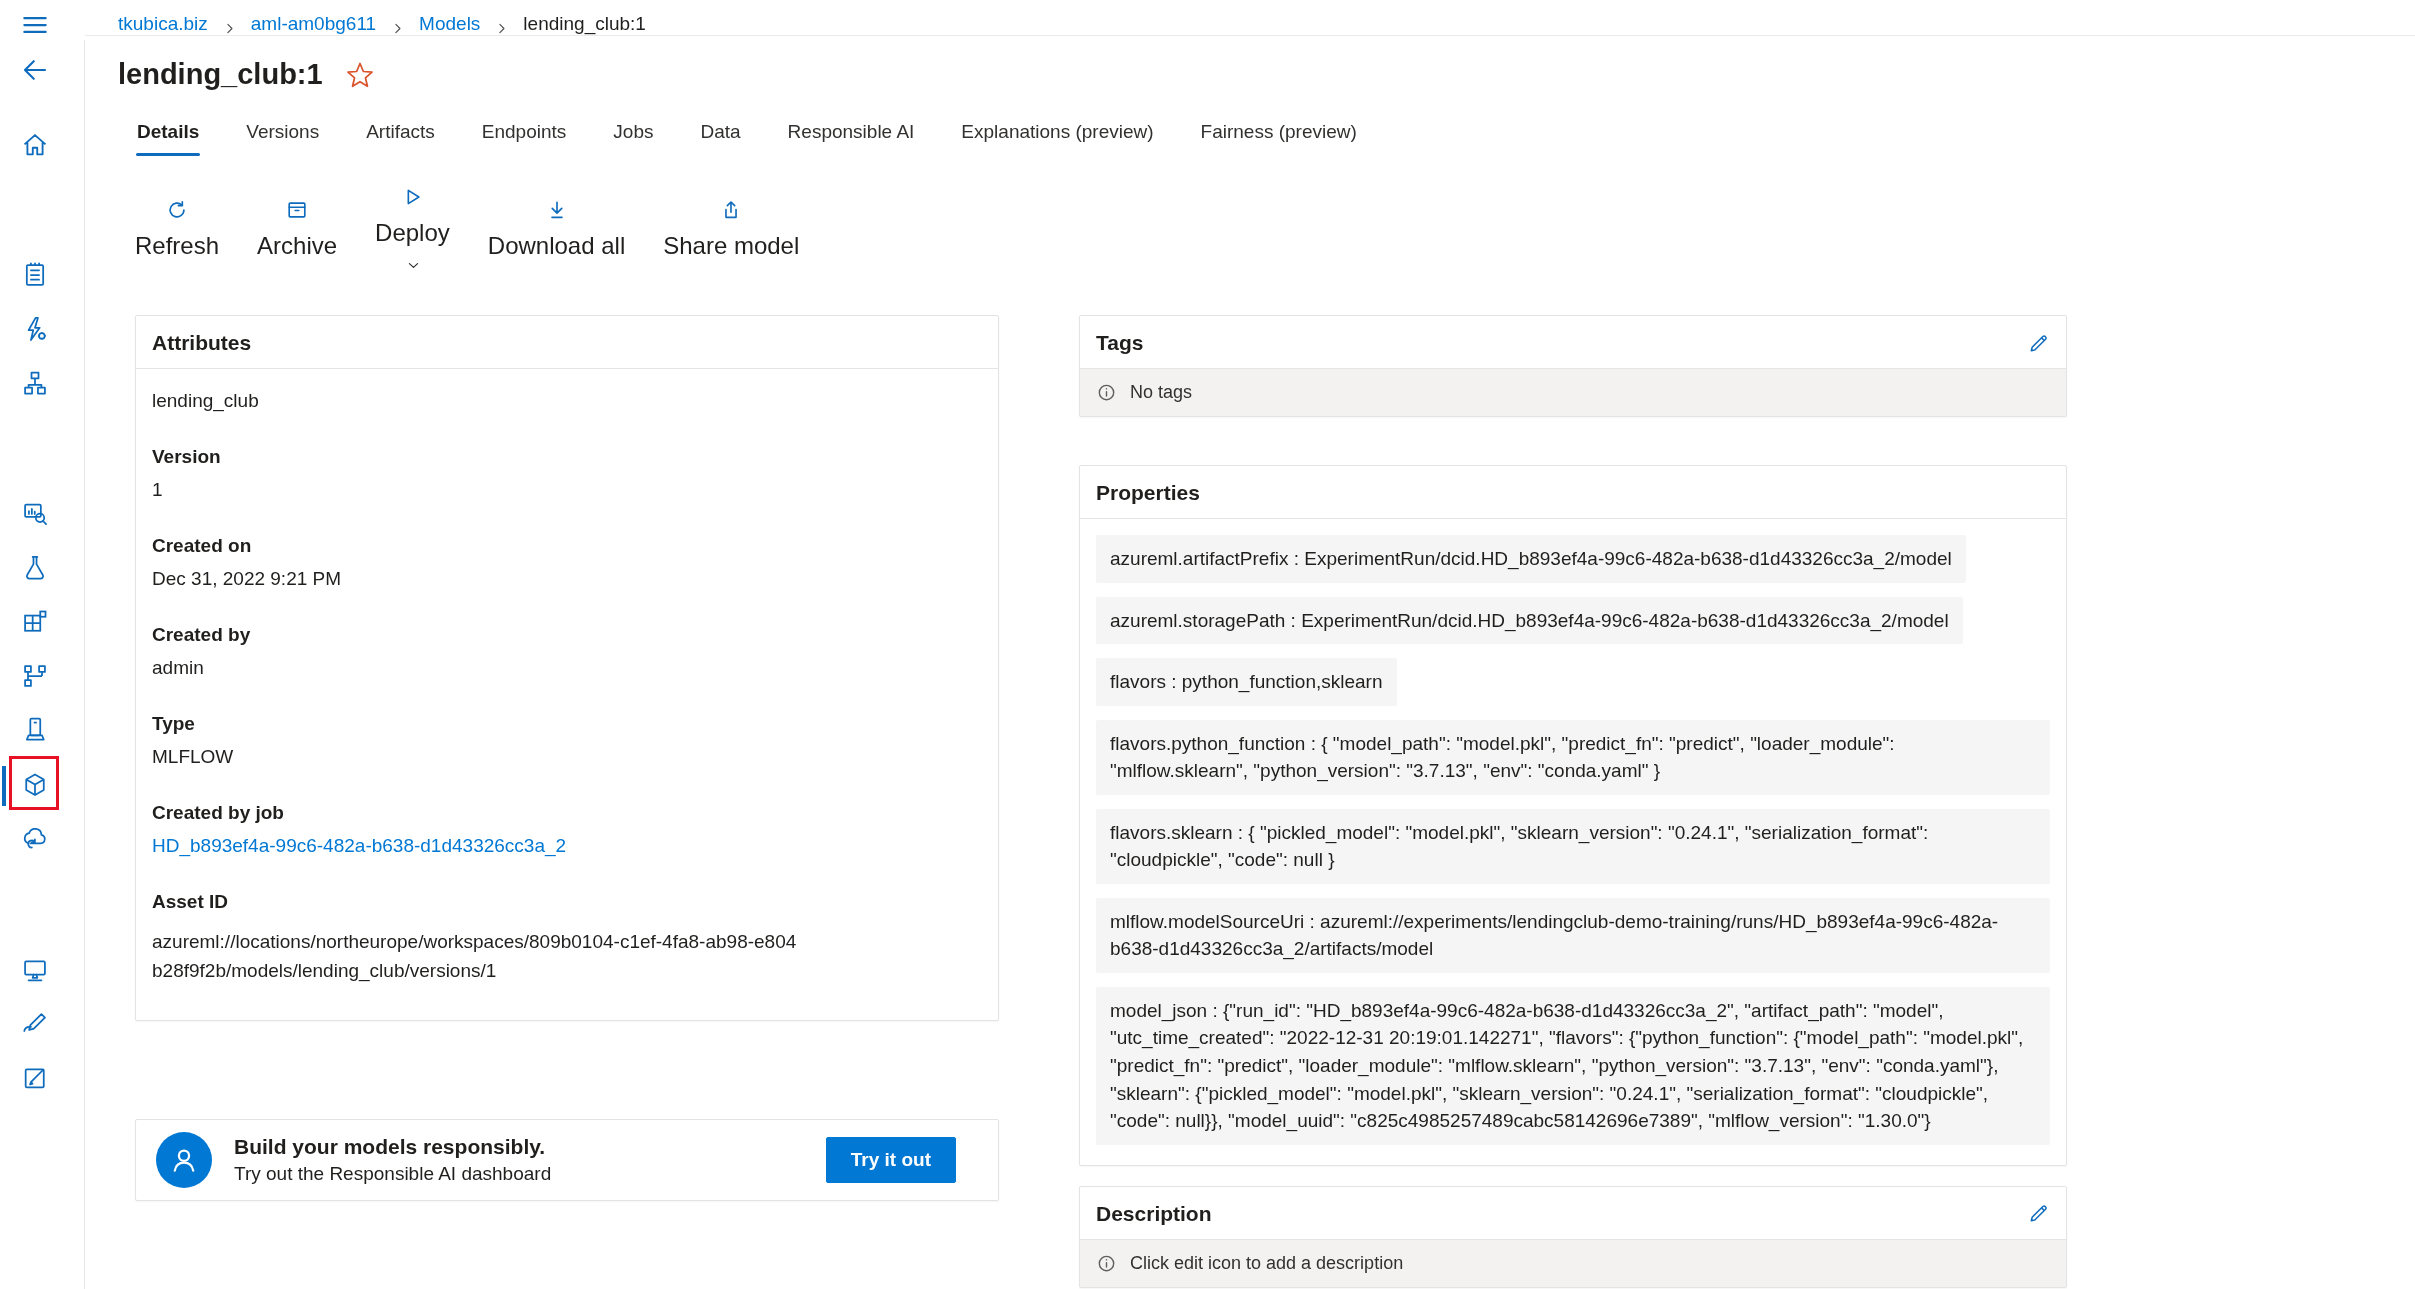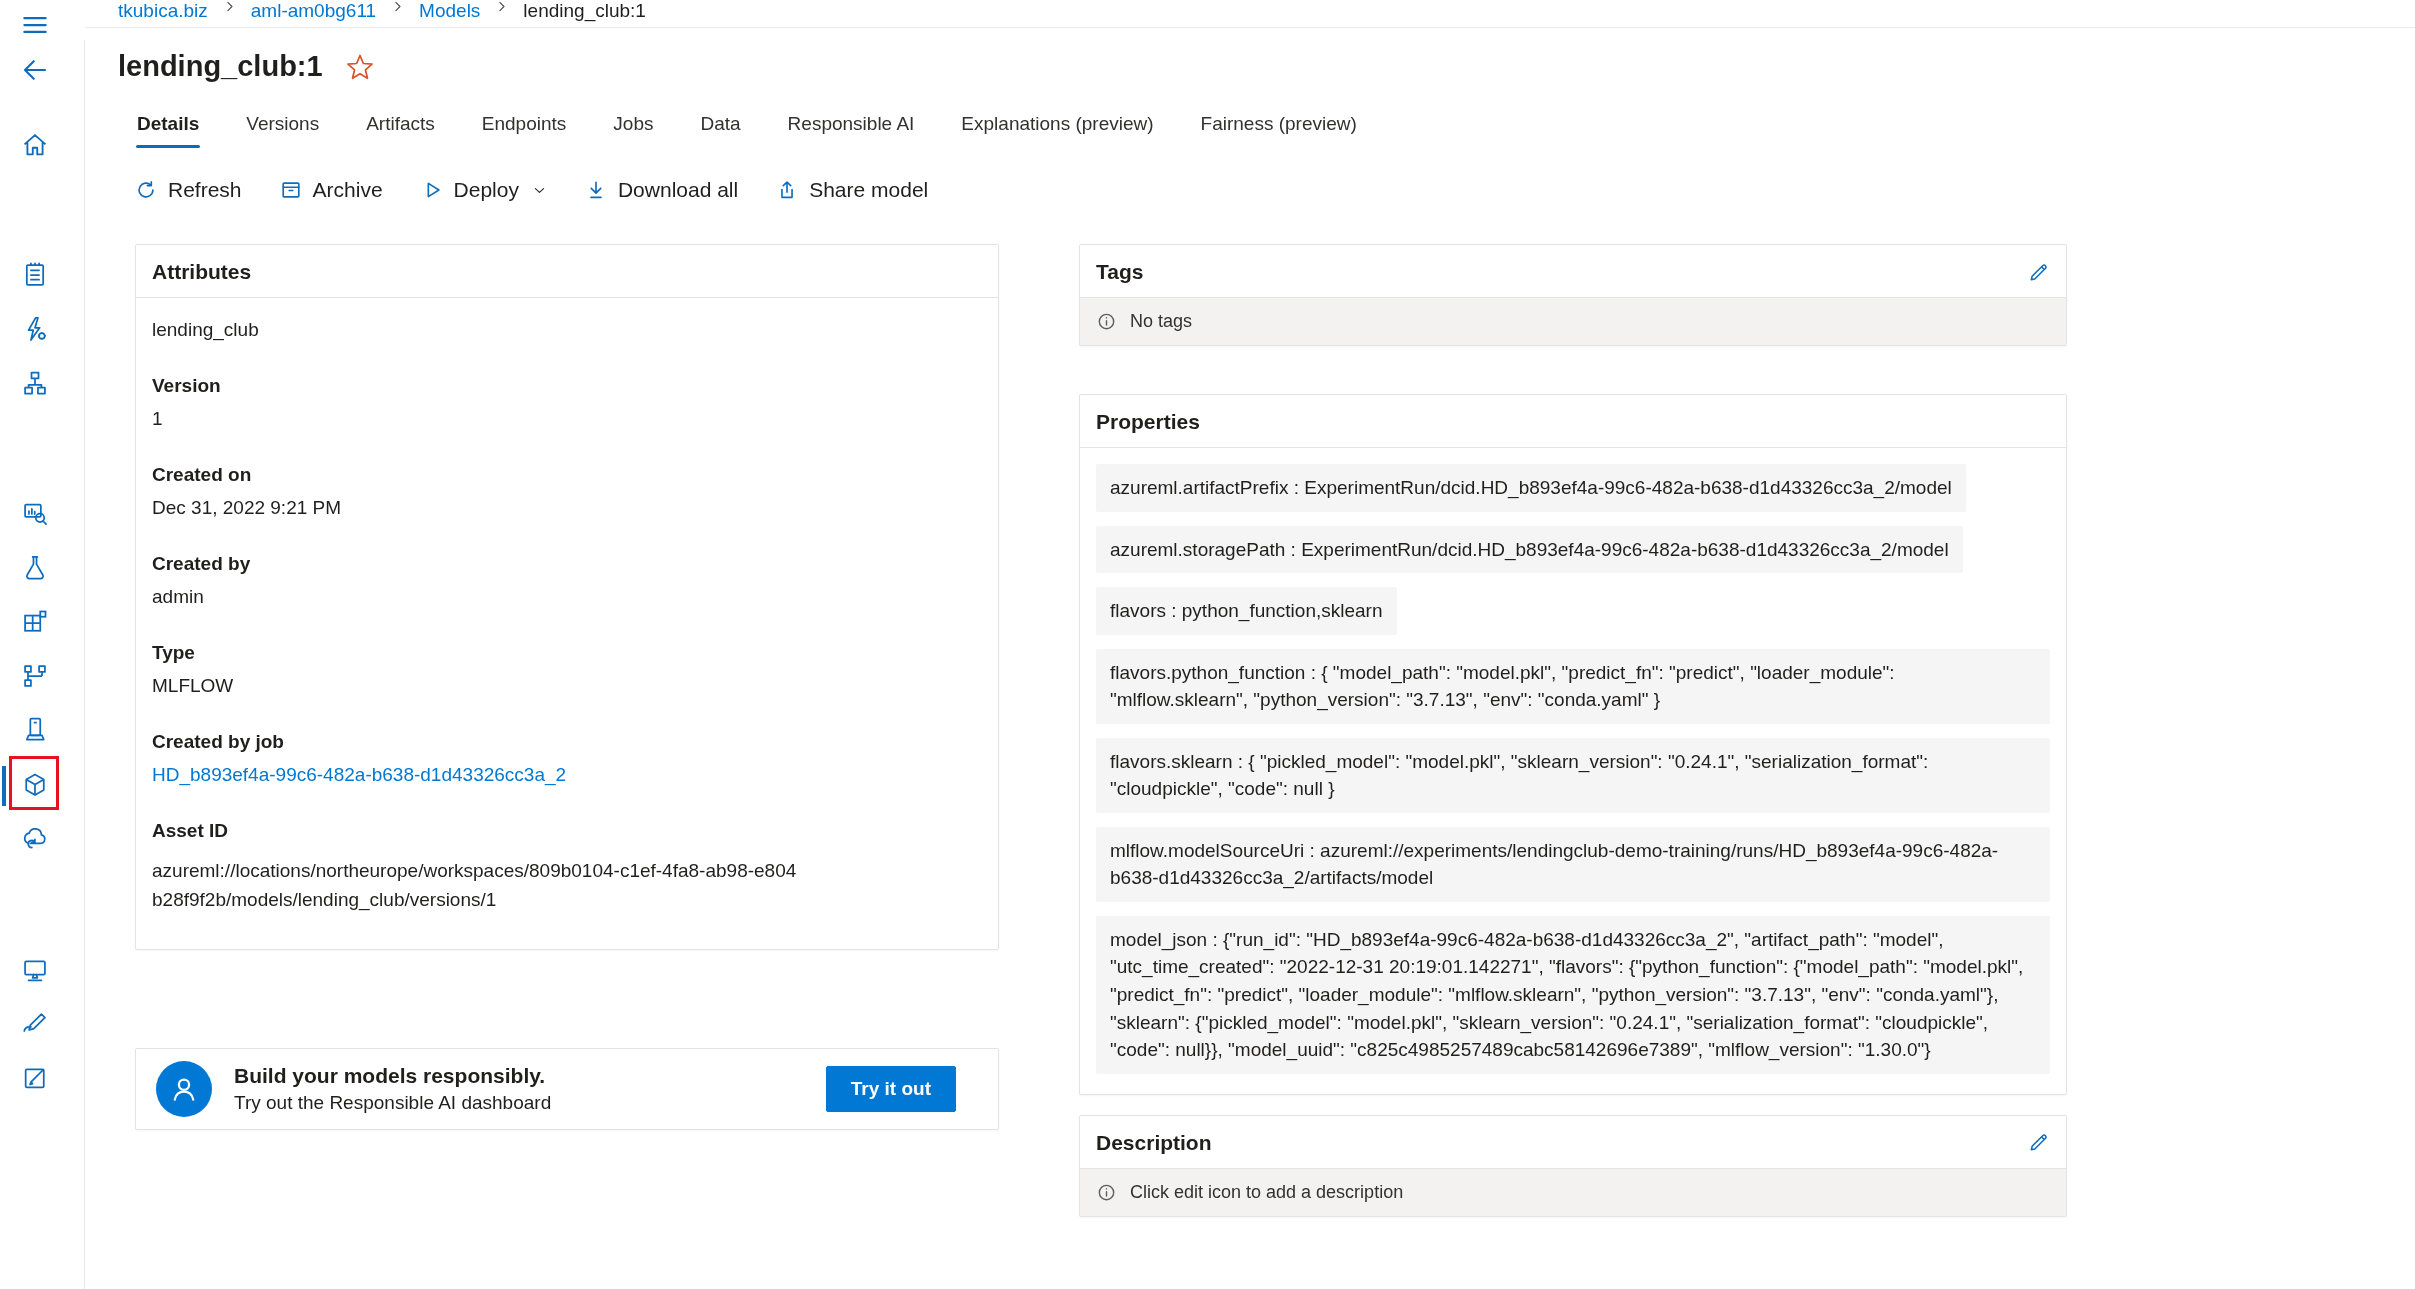--- a/index.html
+++ b/index.html
@@ -18,21 +18,21 @@
     position:absolute; left:18px; width:34px; height:34px;
     display:flex; align-items:center; justify-content:center;
     background:none; border:none; padding:0; cursor:pointer; color:#0f6cbd;
   }
   .selected-bar { position:absolute; left:2px; top:766px; width:4px; height:40px; background:#0f6cbd; }
   .annotation-box { position:absolute; left:9px; top:756px; width:50px; height:54px; border:3px solid #e81123; }
 
   
   .main { position:absolute; left:85px; top:0; right:0; bottom:0; }
   .topbar {
-    height:28px; display:flex; align-items:flex-start; padding-left:33px;
+    height:36px; display:flex; align-items:flex-end; padding-left:33px;
     border-bottom:1px solid #eaeaea; font-size:19px;
   }
   .topbar a { color:#0078d4; text-decoration:none; cursor:pointer; }
   .crumb-sep { color:#4a4a4a; margin:0 15px; display:flex; }
   .crumb-current { color:#201f1e; }
 
   .content { padding:0 34px 0 33px; }
 
   .title-row { margin-top:22px; display:flex; align-items:center; gap:22px; }
   .page-title { font-size:29px; font-weight:700; margin:0; color:#201f1e; }
@@ -41,22 +41,22 @@
   .tabs { margin-top:30px; margin-left:17px; display:flex; gap:43px; }
   .tab {
     font-size:19px; color:#323130; background:none; border:none; cursor:pointer;
     padding:0 2px 13px; position:relative; font-family:inherit; white-space:nowrap;
   }
   .tab.active { font-weight:700; color:#201f1e; }
   .tab.active::after { content:""; position:absolute; left:1px; right:1px; bottom:0; height:3px; background:#0f6cbd; border-radius:2px; }
 
   .toolbar { margin-top:30px; margin-left:17px; display:flex; align-items:center; gap:38px; }
   .tool-btn {
-    display:flex; align-items:center; gap:11px; font-size:21px; color:#201f1e;
-    background:none; border:none; cursor:pointer; font-family:inherit; padding:0;
+    display:flex; align-items:center; gap:11px; font-size:24px; color:#201f1e;
+    background:none; border:none; cursor:pointer; font-family:inherit; padding:0;flex-direction:column;
   }
   .tool-btn .ticon { color:#0f6cbd; display:flex; }
   .tool-btn .tchev { color:#323130; display:flex; margin-left:2px; }
 
   .cols { display:flex; gap:80px; margin-left:17px; margin-top:42px; align-items:flex-start; }
   .col-left  { width:864px; flex:none; }
   .col-right { width:988px; flex:none; }
 
   .card { background:#fff; border:1px solid #e3e3e3; border-radius:2px; box-shadow:0 1px 2px rgba(0,0,0,0.04); }
   .card-head { display:flex; align-items:center; justify-content:space-between; padding:15px 16px 13px; }

